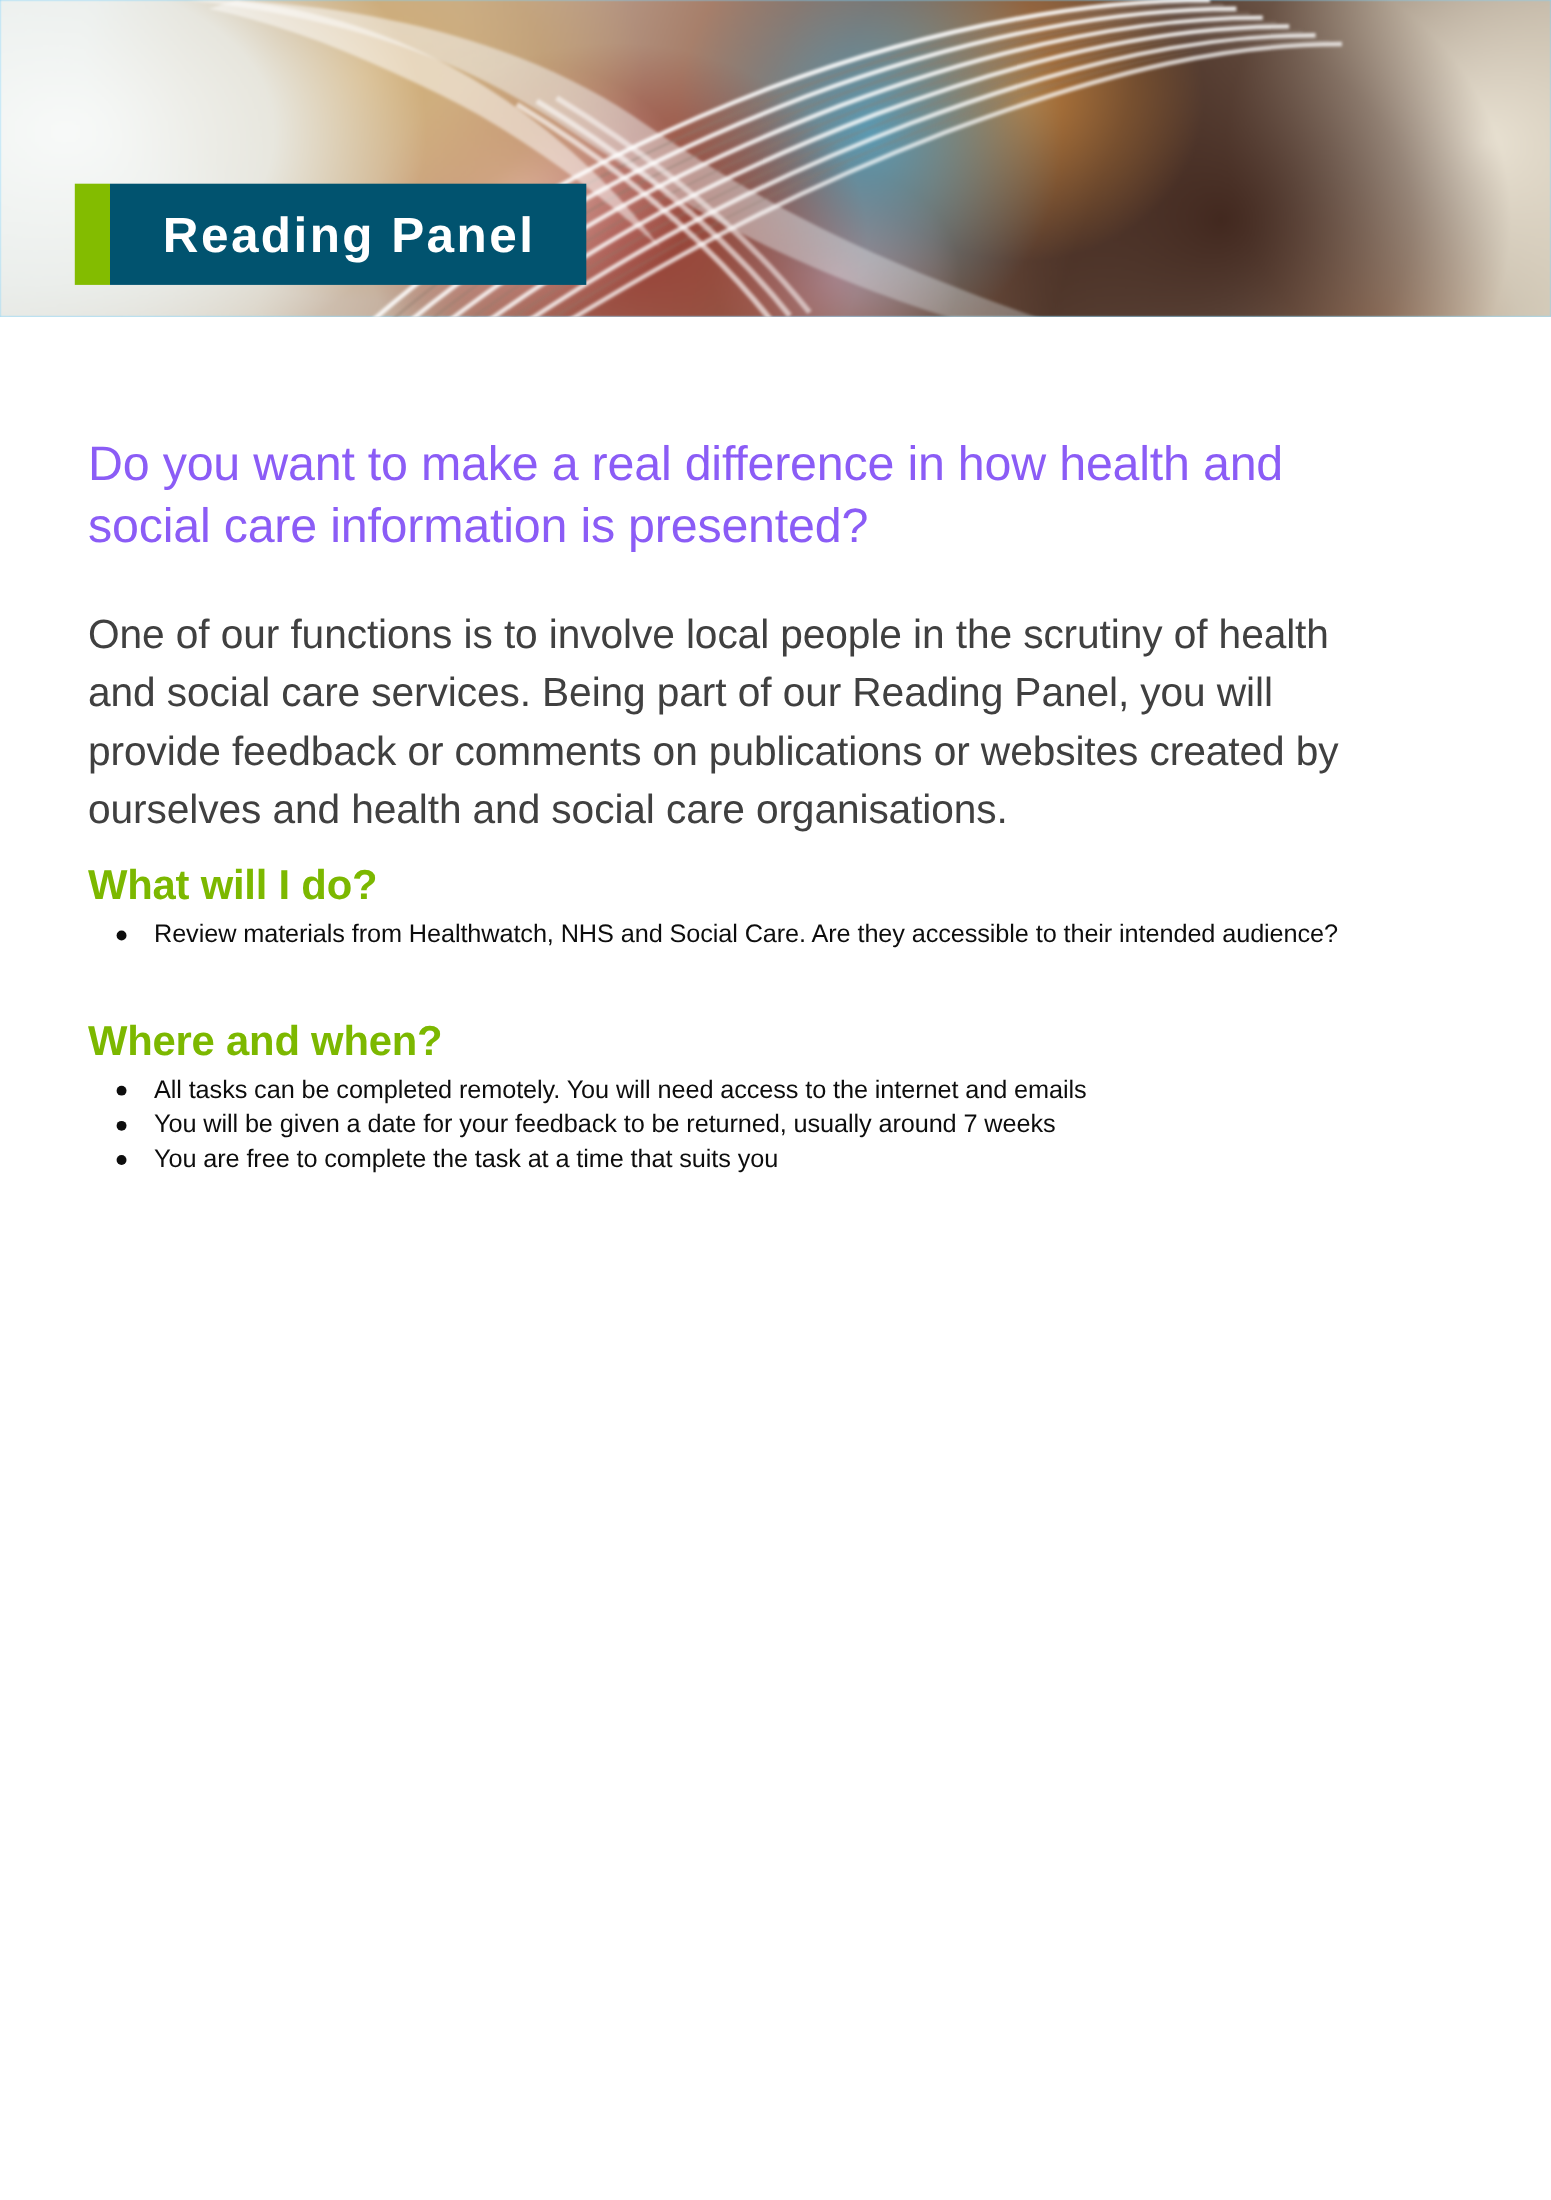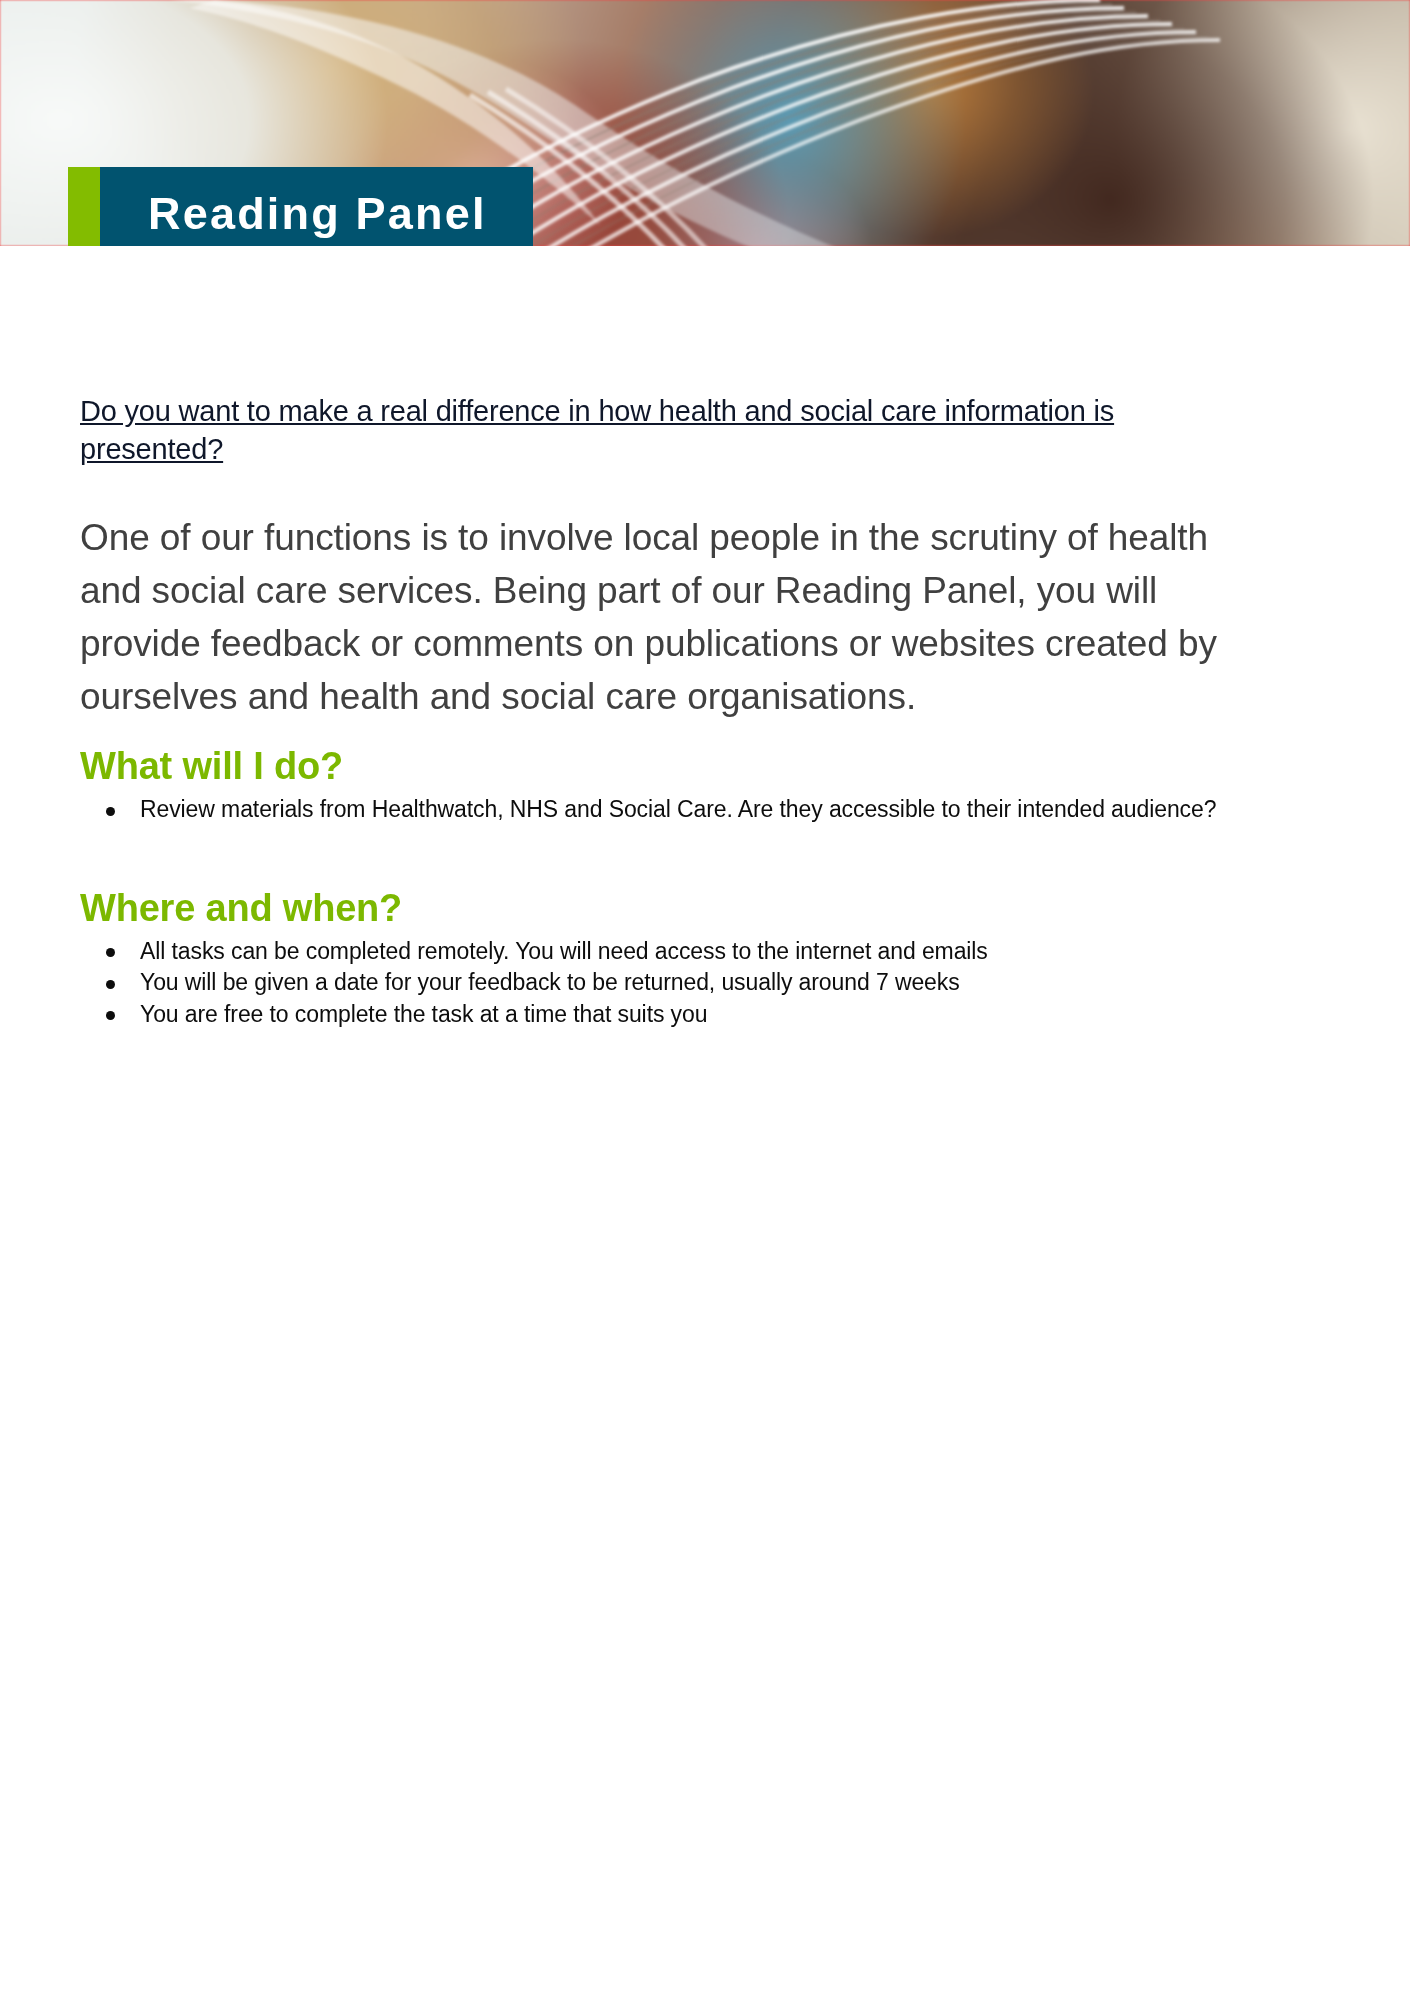--- a/index.html
+++ b/index.html
@@ -13,23 +13,23 @@
     font-family: "Liberation Sans", sans-serif;
     color: #111111;
     overflow: hidden;
     position: relative;
   }
 
   
   .hero {
     position: relative;
     width: 1410px;
-    height: 246px;
+    height: 288px;
     overflow: hidden;
-    background: #ef4444;
+    background: #7dd3fc;
     text-align: right;
   }
 
   
   .hero-photo {
     position: absolute;
     inset: 0;
     background:
       
       radial-gradient(ellipse 420px 300px at 60px 120px, rgba(248,250,249,0.98) 0%, rgba(237,241,239,0.85) 45%, rgba(224,230,227,0) 78%),
@@ -95,27 +95,26 @@
     position: absolute;
     left: 0;
     top: 326px;
     width: 1410px;
     padding: 0 80px;
     box-sizing: border-box;
   }
 
   .lead {
     margin: 67px 0 0 0;
-    font-size: 29px;
+    font-size: 44px;
     line-height: 1.30;
     font-weight: 400;
-    color: #0f172a;
+    color: #8b5cf6;
     max-width: 1180px;
     letter-spacing: -0.2px;
-    text-decoration: underline;
   }
 
   .intro {
     margin: 44px 0 0 0;
     font-size: 37px;
     line-height: 1.43;
     font-weight: 400;
     color: #404040;
     max-width: 1175px;
     letter-spacing: -0.1px;

